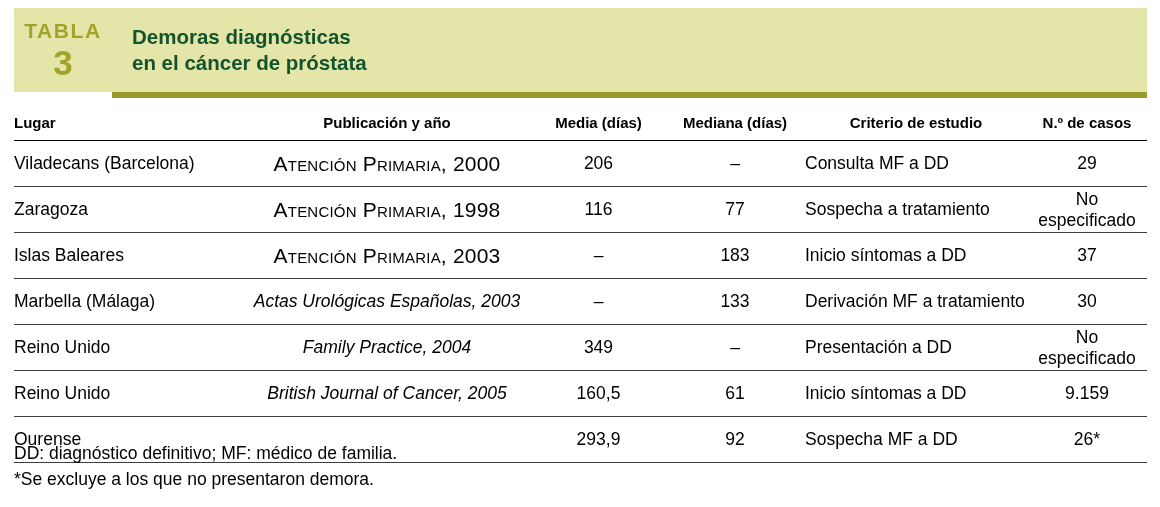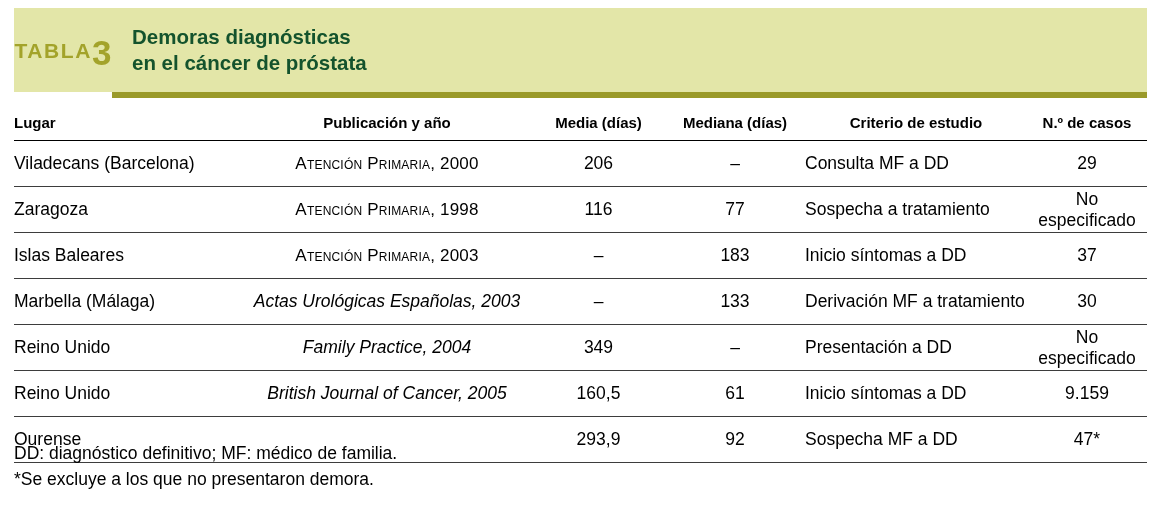--- a/index.html
+++ b/index.html
@@ -28,21 +28,21 @@
     width: 1133px;
     height: 84px;
     background: #e3e6a8;
     display: flex;
     align-items: stretch;
   }
   .tabla-tag {
     width: 98px;
     flex: 0 0 98px;
     display: flex;
-    flex-direction: row;
+    flex-direction: column;
     align-items: center;
     justify-content: center;
     color: #9a9a22;
     line-height: 1;
   }
   .tabla-word {
     font-size: 21px;
     font-weight: bold;
     letter-spacing: 1.6px;
     color: #a3a32a;
@@ -115,21 +115,21 @@
   .c-media   { width: 133px; text-align: center; }
   .c-mediana { width: 140px; text-align: center; }
   .c-crit    { width: 222px; }
   .c-casos   { width: 120px; text-align: center; }
 
   thead .c-lugar { text-align: left; }
 
   
   .pub-sc {
     font-variant: small-caps;
-    font-size: 17px;
+    font-size: 21px;
     letter-spacing: 0.2px;
   }
   .pub-it {
     font-style: italic;
   }
 
   
   .footnotes {
     position: absolute;
     left: 14px;
@@ -224,21 +224,21 @@
         <td class="c-mediana">61</td>
         <td class="c-crit">Inicio síntomas a DD</td>
         <td class="c-casos">9.159</td>
       </tr>
       <tr>
         <td class="c-lugar">Ourense</td>
         <td class="c-pub"><span class="pub-it"></span></td>
         <td class="c-media">293,9</td>
         <td class="c-mediana">92</td>
         <td class="c-crit">Sospecha MF a DD</td>
-        <td class="c-casos">47*</td>
+        <td class="c-casos">26*</td>
       </tr>
     </tbody>
   </table>
 
   <div class="footnotes">
     <div>DD: diagnóstico definitivo; MF: médico de familia.</div>
     <div>*Se excluye a los que no presentaron demora.</div>
   </div>
 
 </div>

